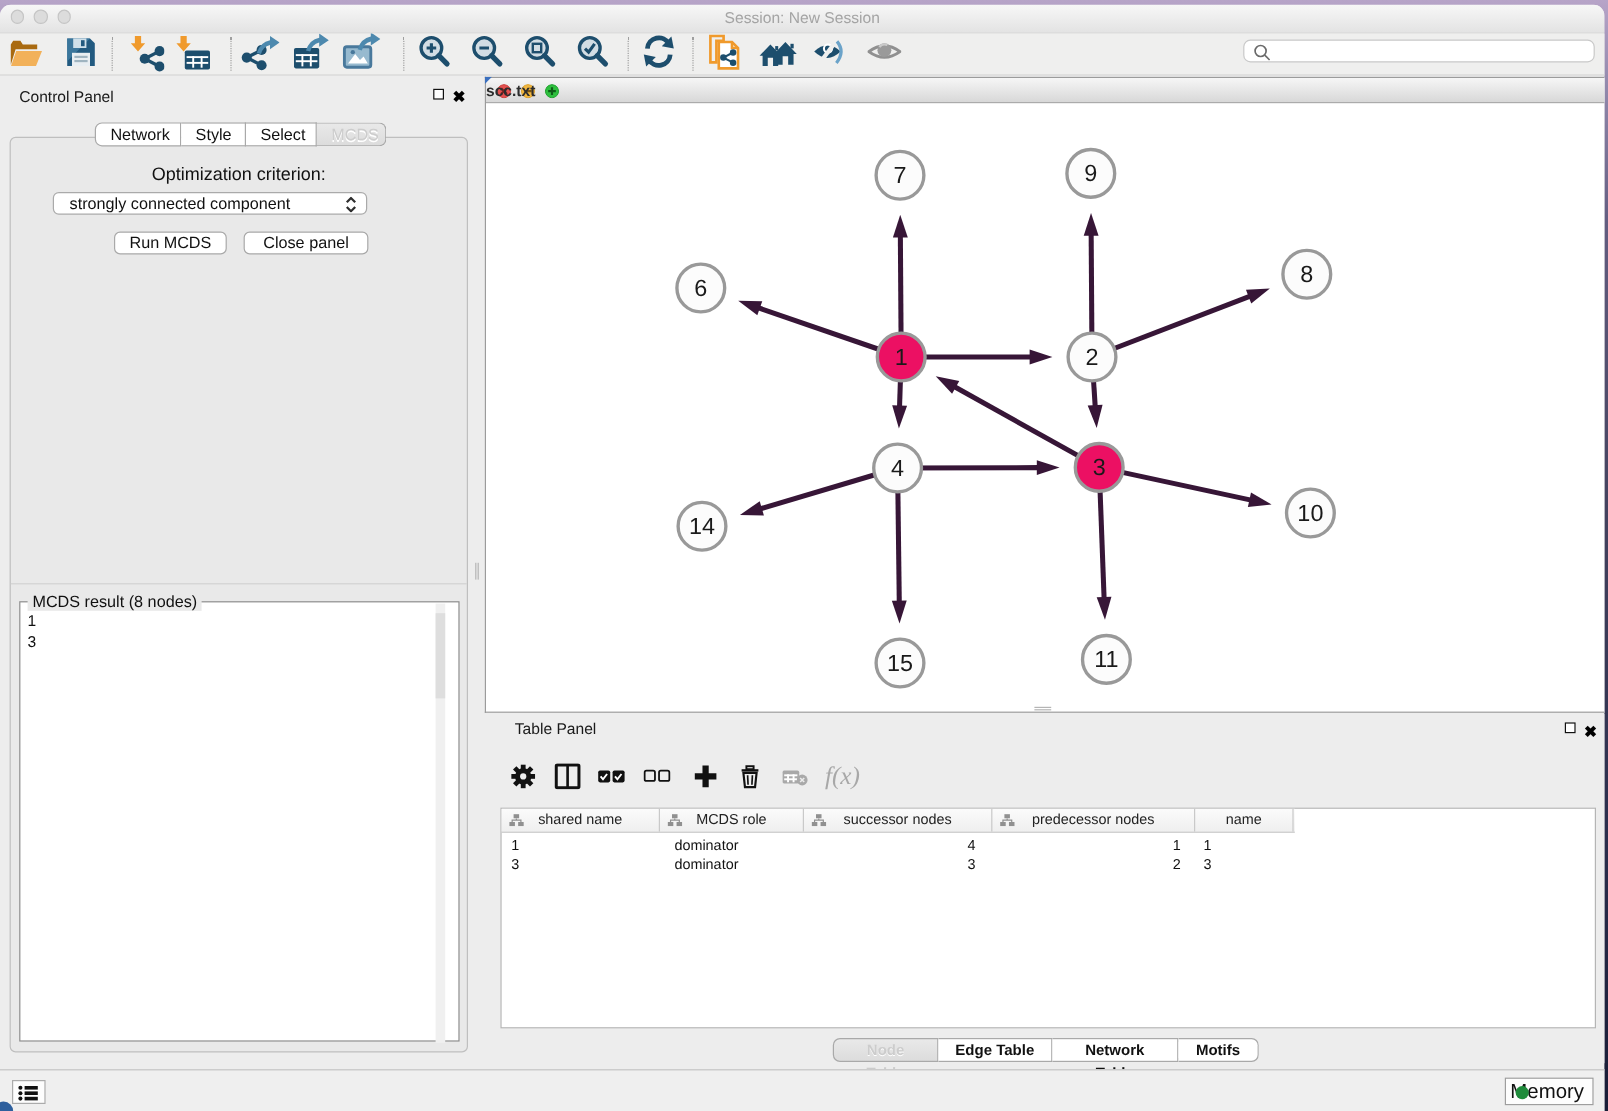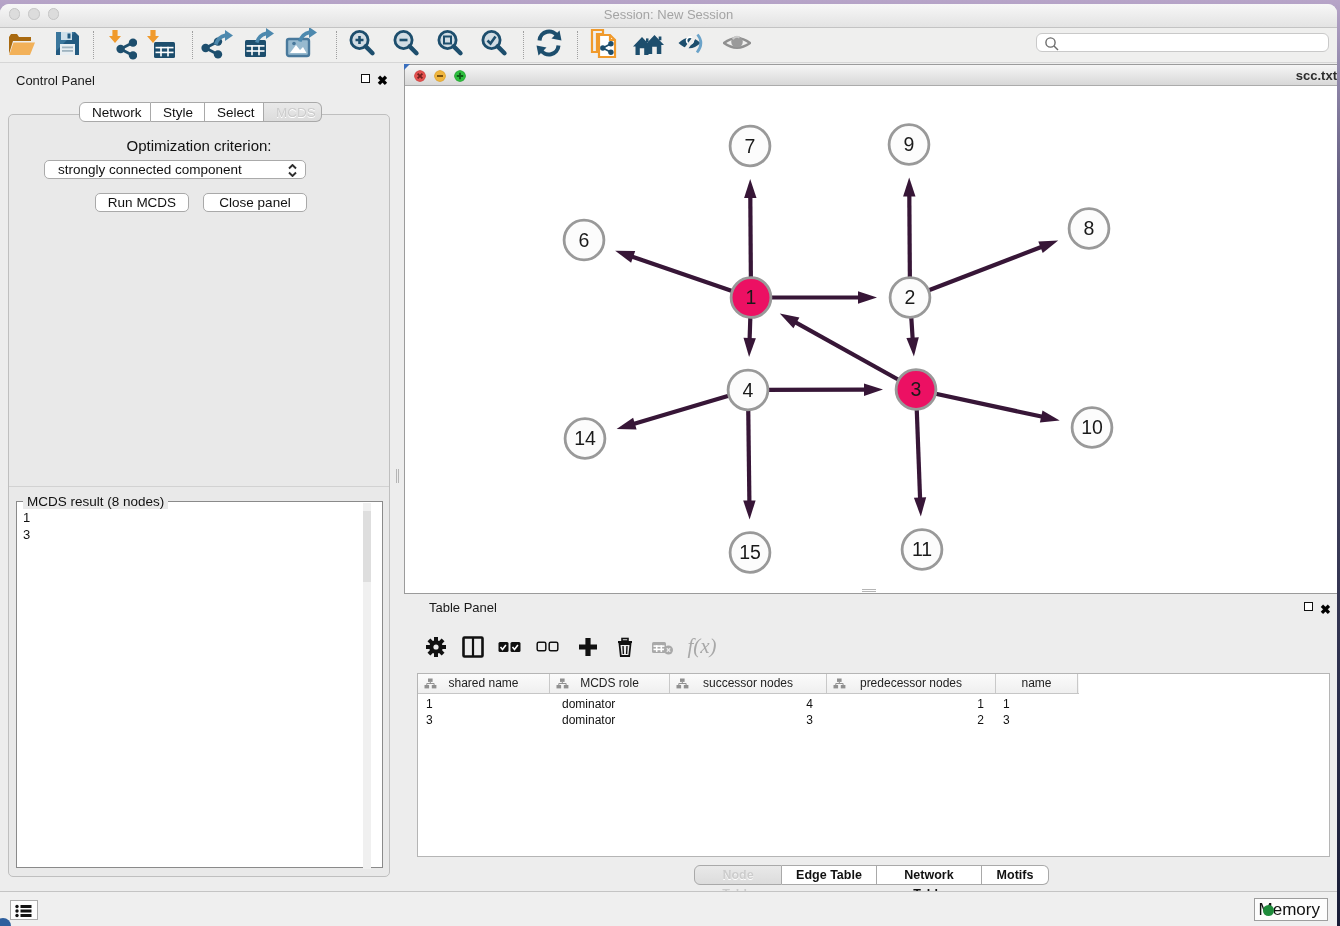--- a/index.html
+++ b/index.html
@@ -35,21 +35,21 @@
 .btn { position:absolute; height:19px; background:#fff; border:1px solid #a9a9a9; border-radius:5px; text-align:center; font-size:13.5px; line-height:17px; color:#111; }
 
 #mcds-fs { position:absolute; left:16px; top:437px; width:367px; height:367px; border:1px solid #8a8a8a; background:#fff; }
 #mcds-legend { position:absolute; left:6px; top:-8px; background:#e9e9e9; padding:0 4px; font-size:13.5px; color:#111; }
 #mcds-text { position:absolute; left:6px; top:7px; font-size:13px; color:#111; line-height:17px; }
 #mcds-scroll { position:absolute; right:11px; top:1px; width:8px; height:366px; background:#f0f0f0; }
 #mcds-thumb { position:absolute; left:0; top:8px; width:8px; height:71px; background:#dedede; }
 
 #netwin { position:absolute; left:404px; top:60px; width:933px; height:530px; border:1px solid #9b9b9b; border-right:none; background:#fff; }
 #net-titlebar { position:absolute; left:0; top:0; width:100%; height:21px; background:linear-gradient(180deg,#f6f6f6,#d8d8d8); border-bottom:1px solid #ababab; }
-#net-title { position:absolute; width:100%; top:3px; text-align:right; font-size:13px; font-weight:bold; color:#2d2d2d; }
+#net-title { position:absolute; width:100%; top:3px; text-align:left; font-size:13px; font-weight:bold; color:#2d2d2d; }
 .mtl { position:absolute; top:4.5px; width:12px; height:12px; border-radius:50%; }
 
 #tpanel { position:absolute; left:404px; top:591px; width:933px; height:291px; background:#ededed; }
 #tpanel-head { position:absolute; left:13px; top:5px; font-size:13px; color:#1a1a1a;margin-left:12px; }
 #ttable { position:absolute; left:13px; top:78px; width:913px; height:184px; background:#fff; border:1px solid #b5b5b5; }
 #thead { position:absolute; left:0; top:0; height:20px; background:linear-gradient(180deg,#fbfbfb,#efefef); border-bottom:1px solid #c6c6c6; font-size:12px; color:#222; }
 .th { position:absolute; top:0; height:19px; border-right:1px solid #c9c9c9; text-align:center; line-height:18px; }
 .td { position:absolute; font-size:12px; color:#111; line-height:16px; }
 #ttabs { left:290px; top:270px; }
 #ttabs .tab { font-weight:bold; font-size:12.5px; height:20px; line-height:19px; }

